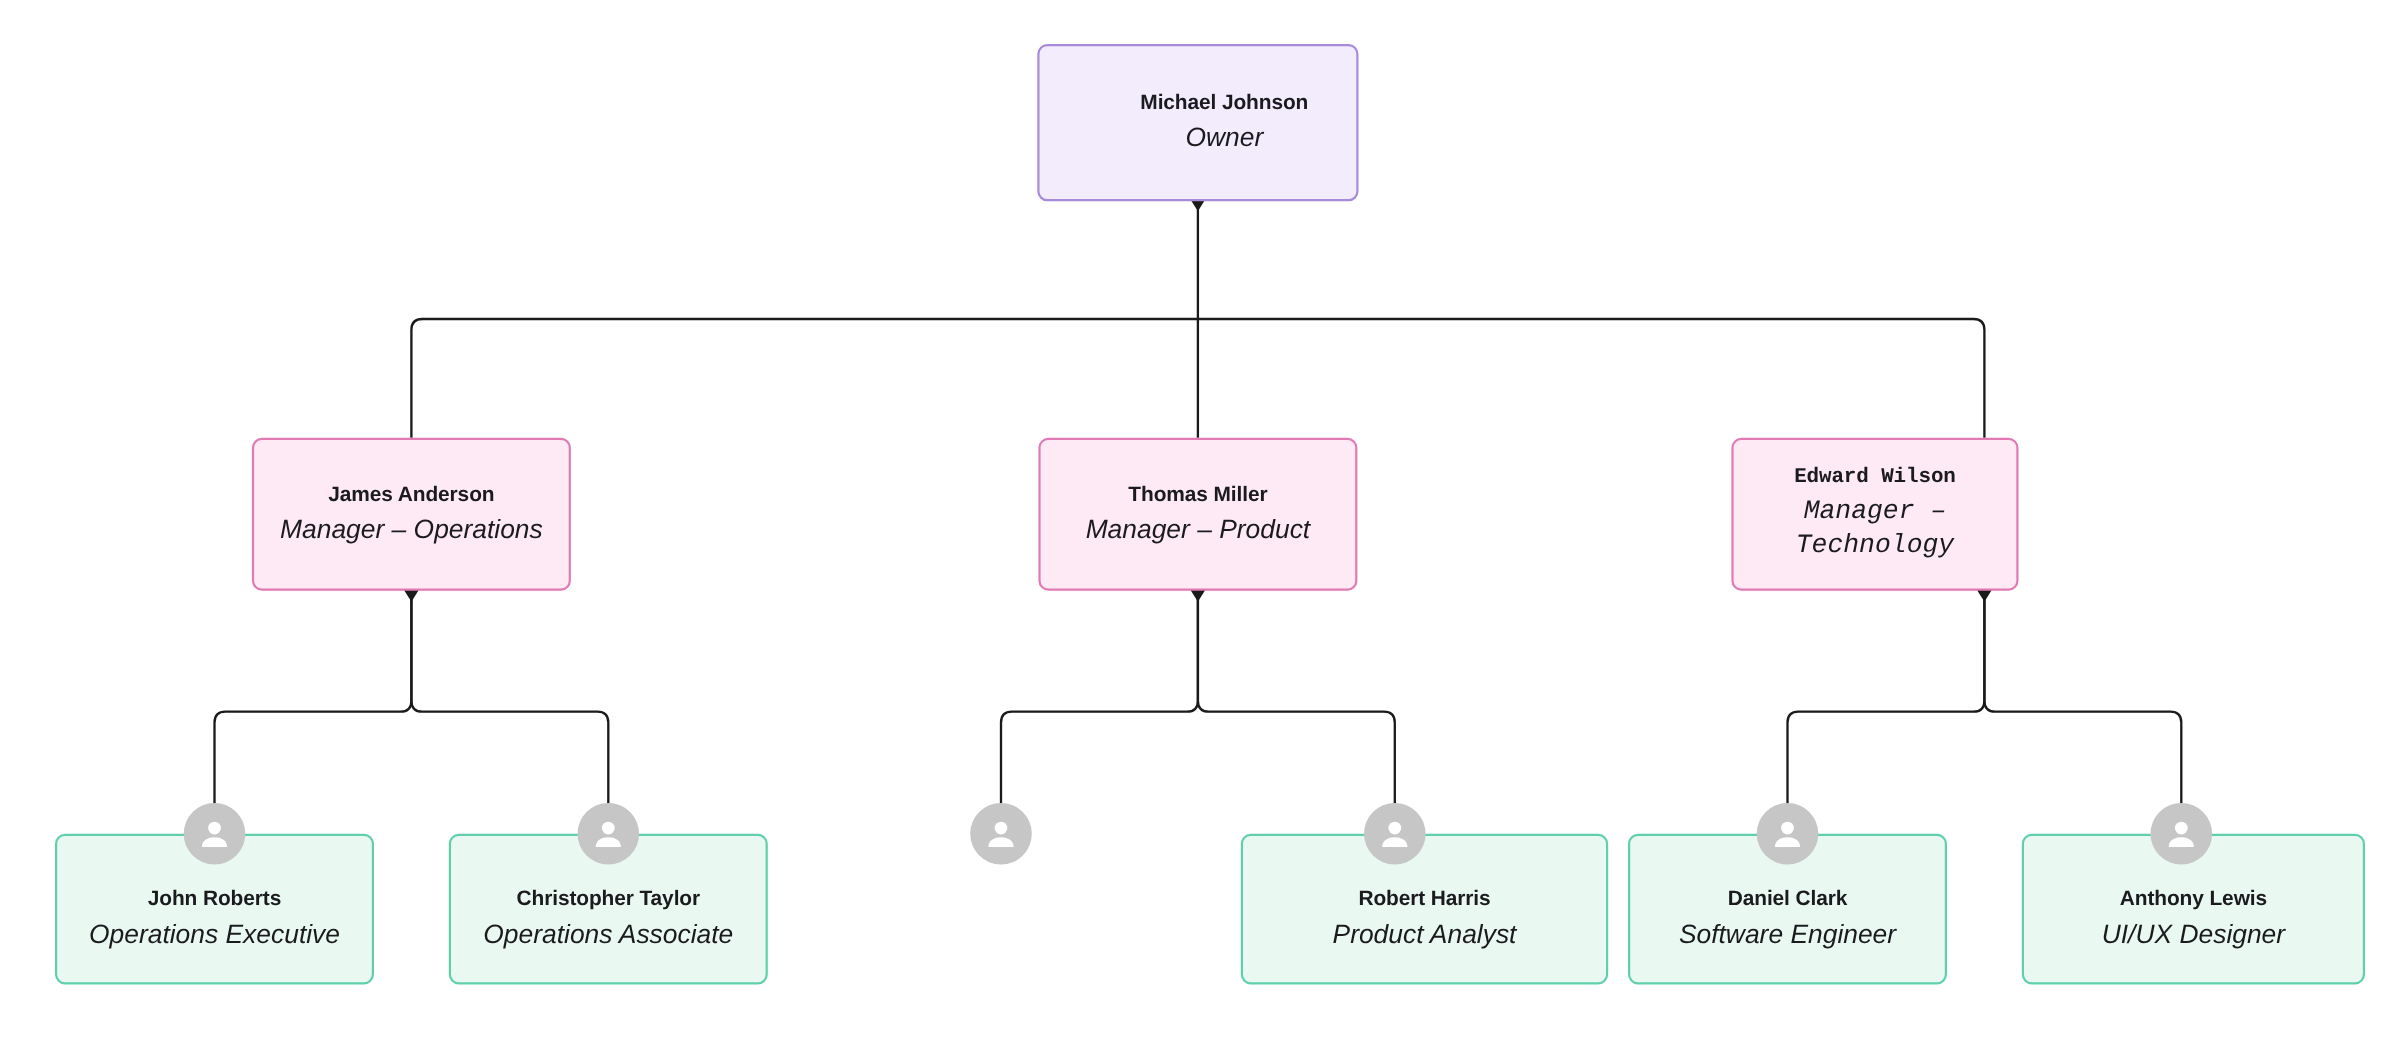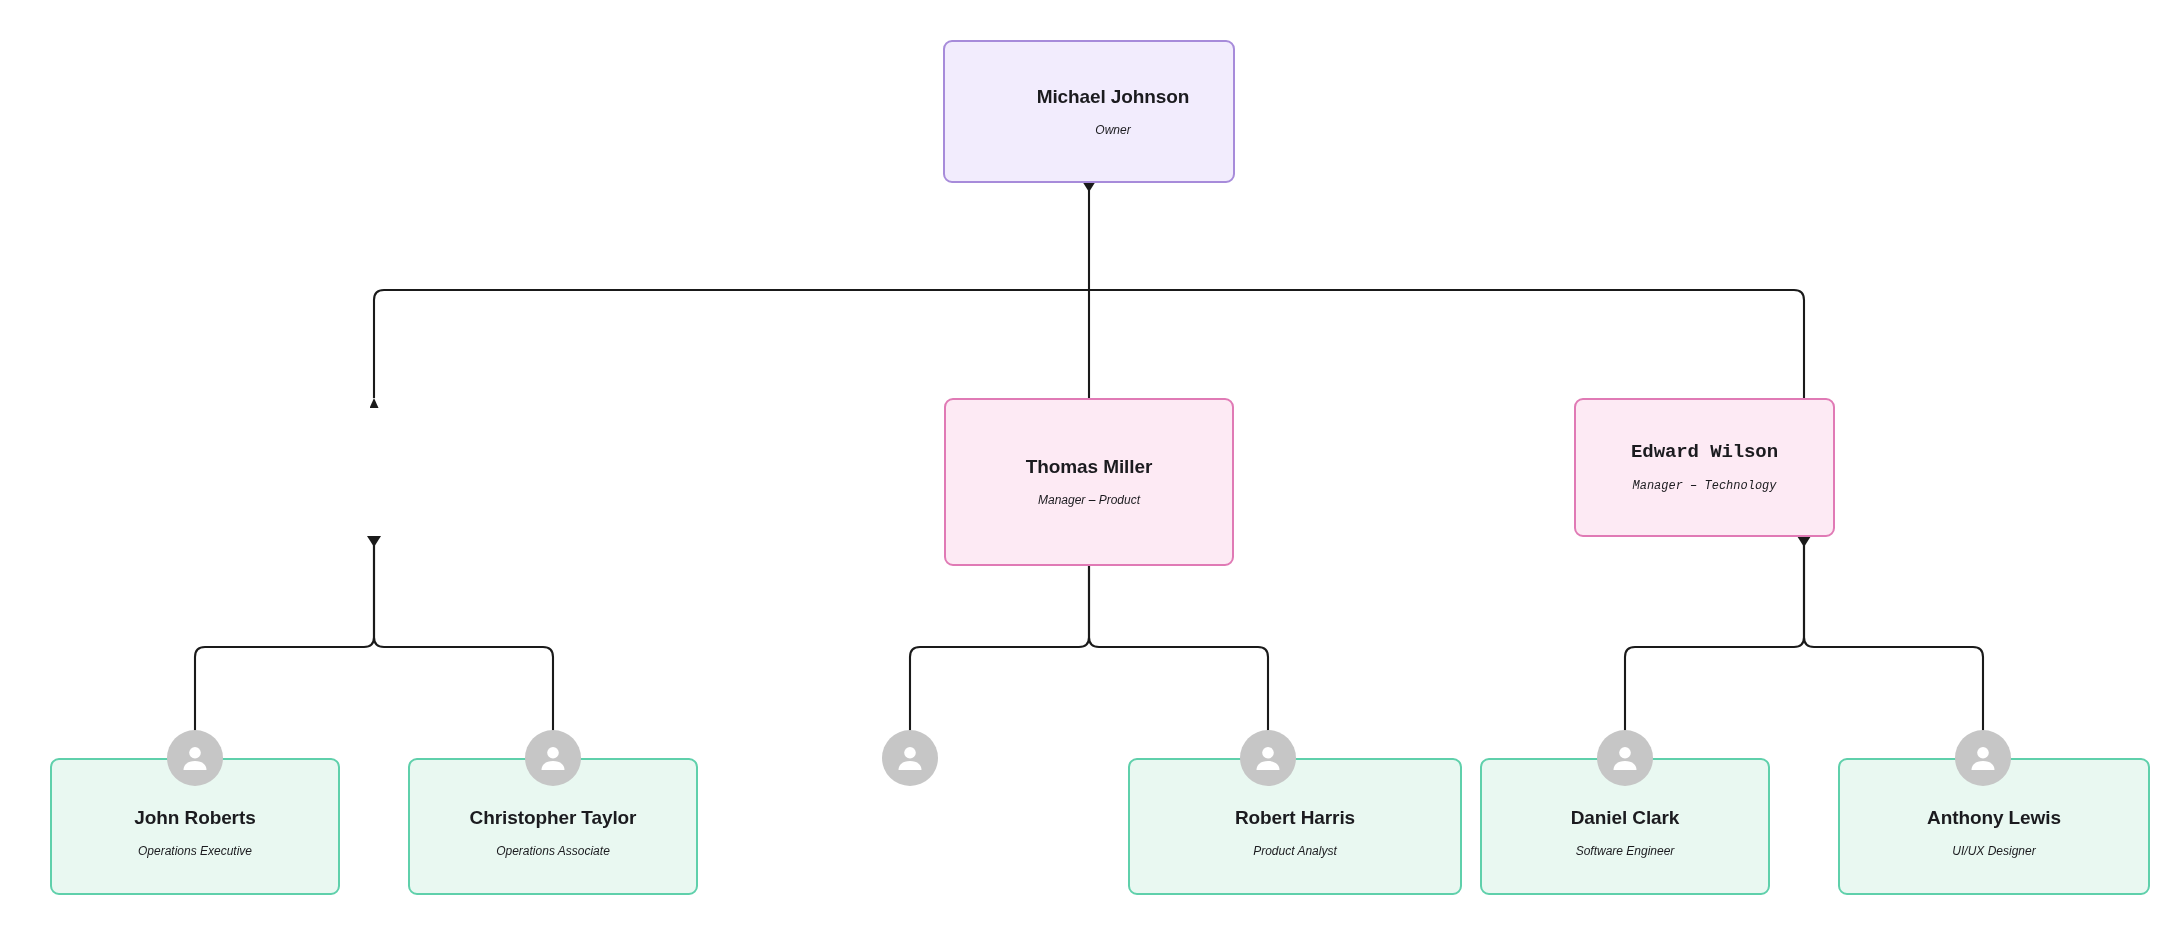--- a/index.html
+++ b/index.html
@@ -62,25 +62,25 @@
   .node .nm {
     font-weight: bold;
     font-size: 19px;
     color: #1b1b1f;
     letter-spacing: -0.1px;
     line-height: 1.25;
     text-align: center;
   }
   .node .rl {
     font-style: italic;
-    font-size: 12px;
+    font-size: 24px;
     color: #1b1b1f;
     line-height: 1.3;
-    text-align: right;
-    margin-top: 14px;
+    text-align: center;
+    margin-top: 4px;
   }
 
   .node.root {
     background: #f2ecfd;
     border: 2px solid #a78bda;
   }
   .node.mgr {
     background: #fdeaf4;
     border: 2px solid #e07ab5;
   }
@@ -144,22 +144,26 @@
       <path d="M 1082 536 L 1096 536 L 1089 547 z"></path>
       <path d="M 1797 536 L 1811 536 L 1804 547 z"></path>
     </g>
   </svg>
 
   <div class="node root" style="left:943px; top:40px; width:292px; height:143px;padding-left:48px;">
     <div class="nm">Michael Johnson</div>
     <div class="rl">Owner</div>
   </div>
 
-
-  <div class="node mgr" style="left:944px; top:398px; width:290px; height:168px;">
+  <div class="node mgr" style="left:229px; top:398px; width:290px; height:139px;">
+    <div class="nm">James Anderson</div>
+    <div class="rl">Manager – Operations</div>
+  </div>
+
+  <div class="node mgr" style="left:944px; top:398px; width:290px; height:139px;">
     <div class="nm">Thomas Miller</div>
     <div class="rl">Manager – Product</div>
   </div>
 
   <div class="node mgr" style="left:1574px; top:398px; width:261px; height:139px;font-family:Liberation Mono, monospace;">
     <div class="nm">Edward Wilson</div>
     <div class="rl">Manager – Technology</div>
   </div>
 
   <div class="node leaf" style="left:50px; top:758px; width:290px; height:137px;">

